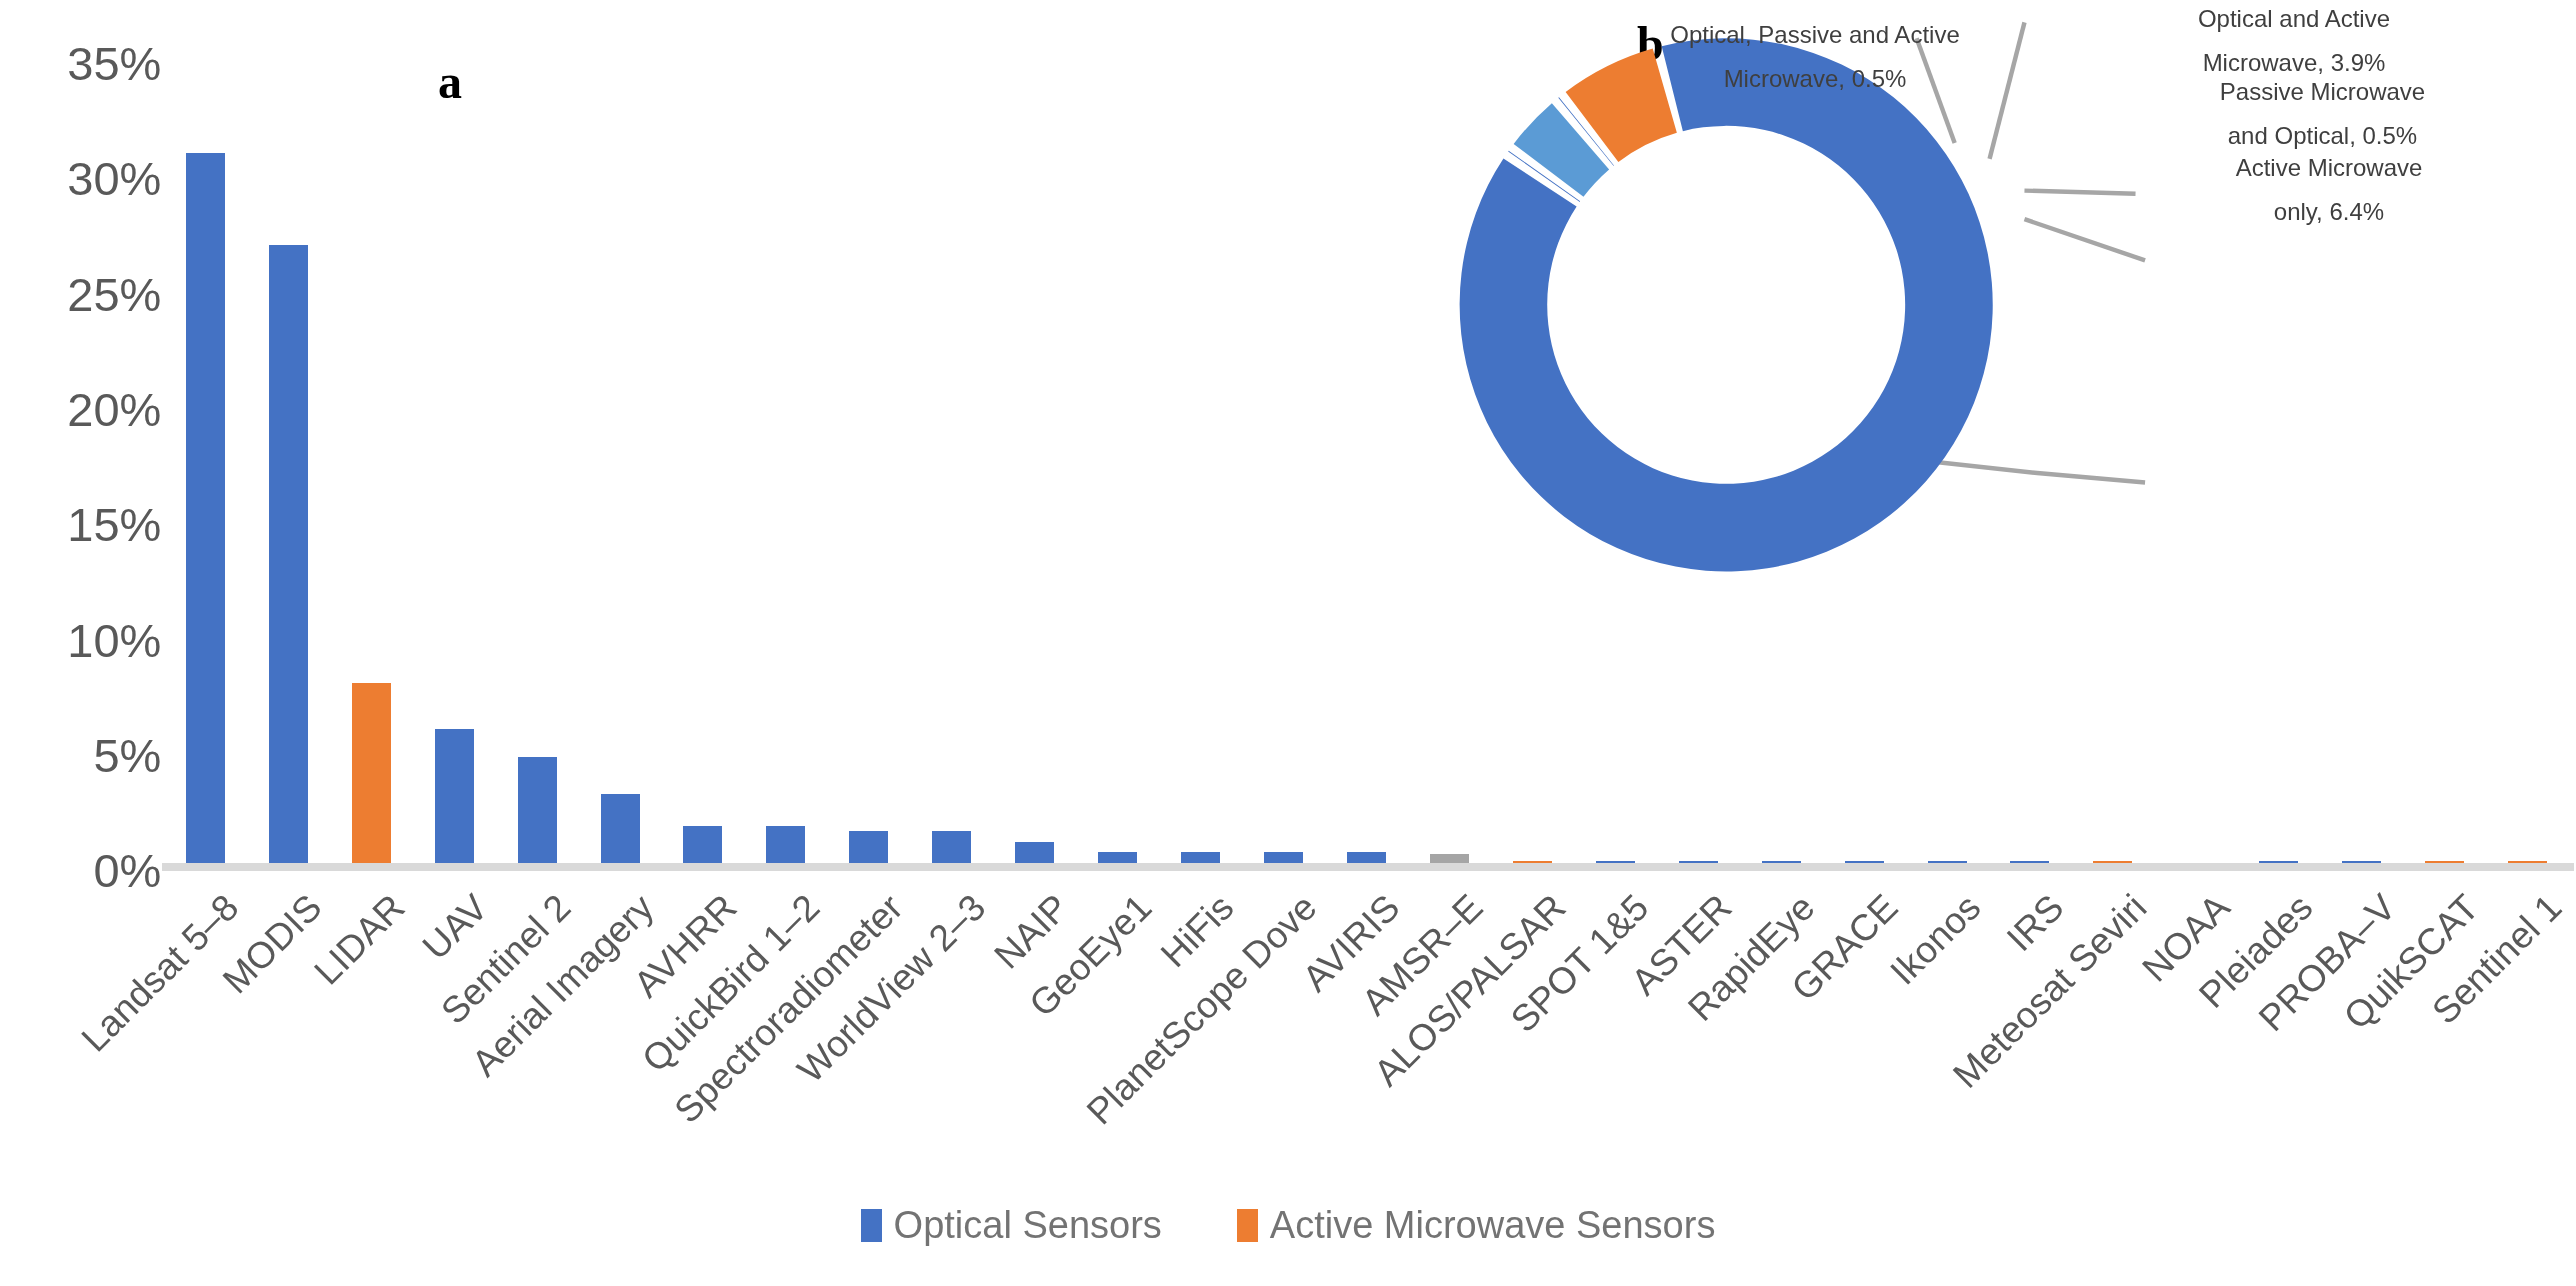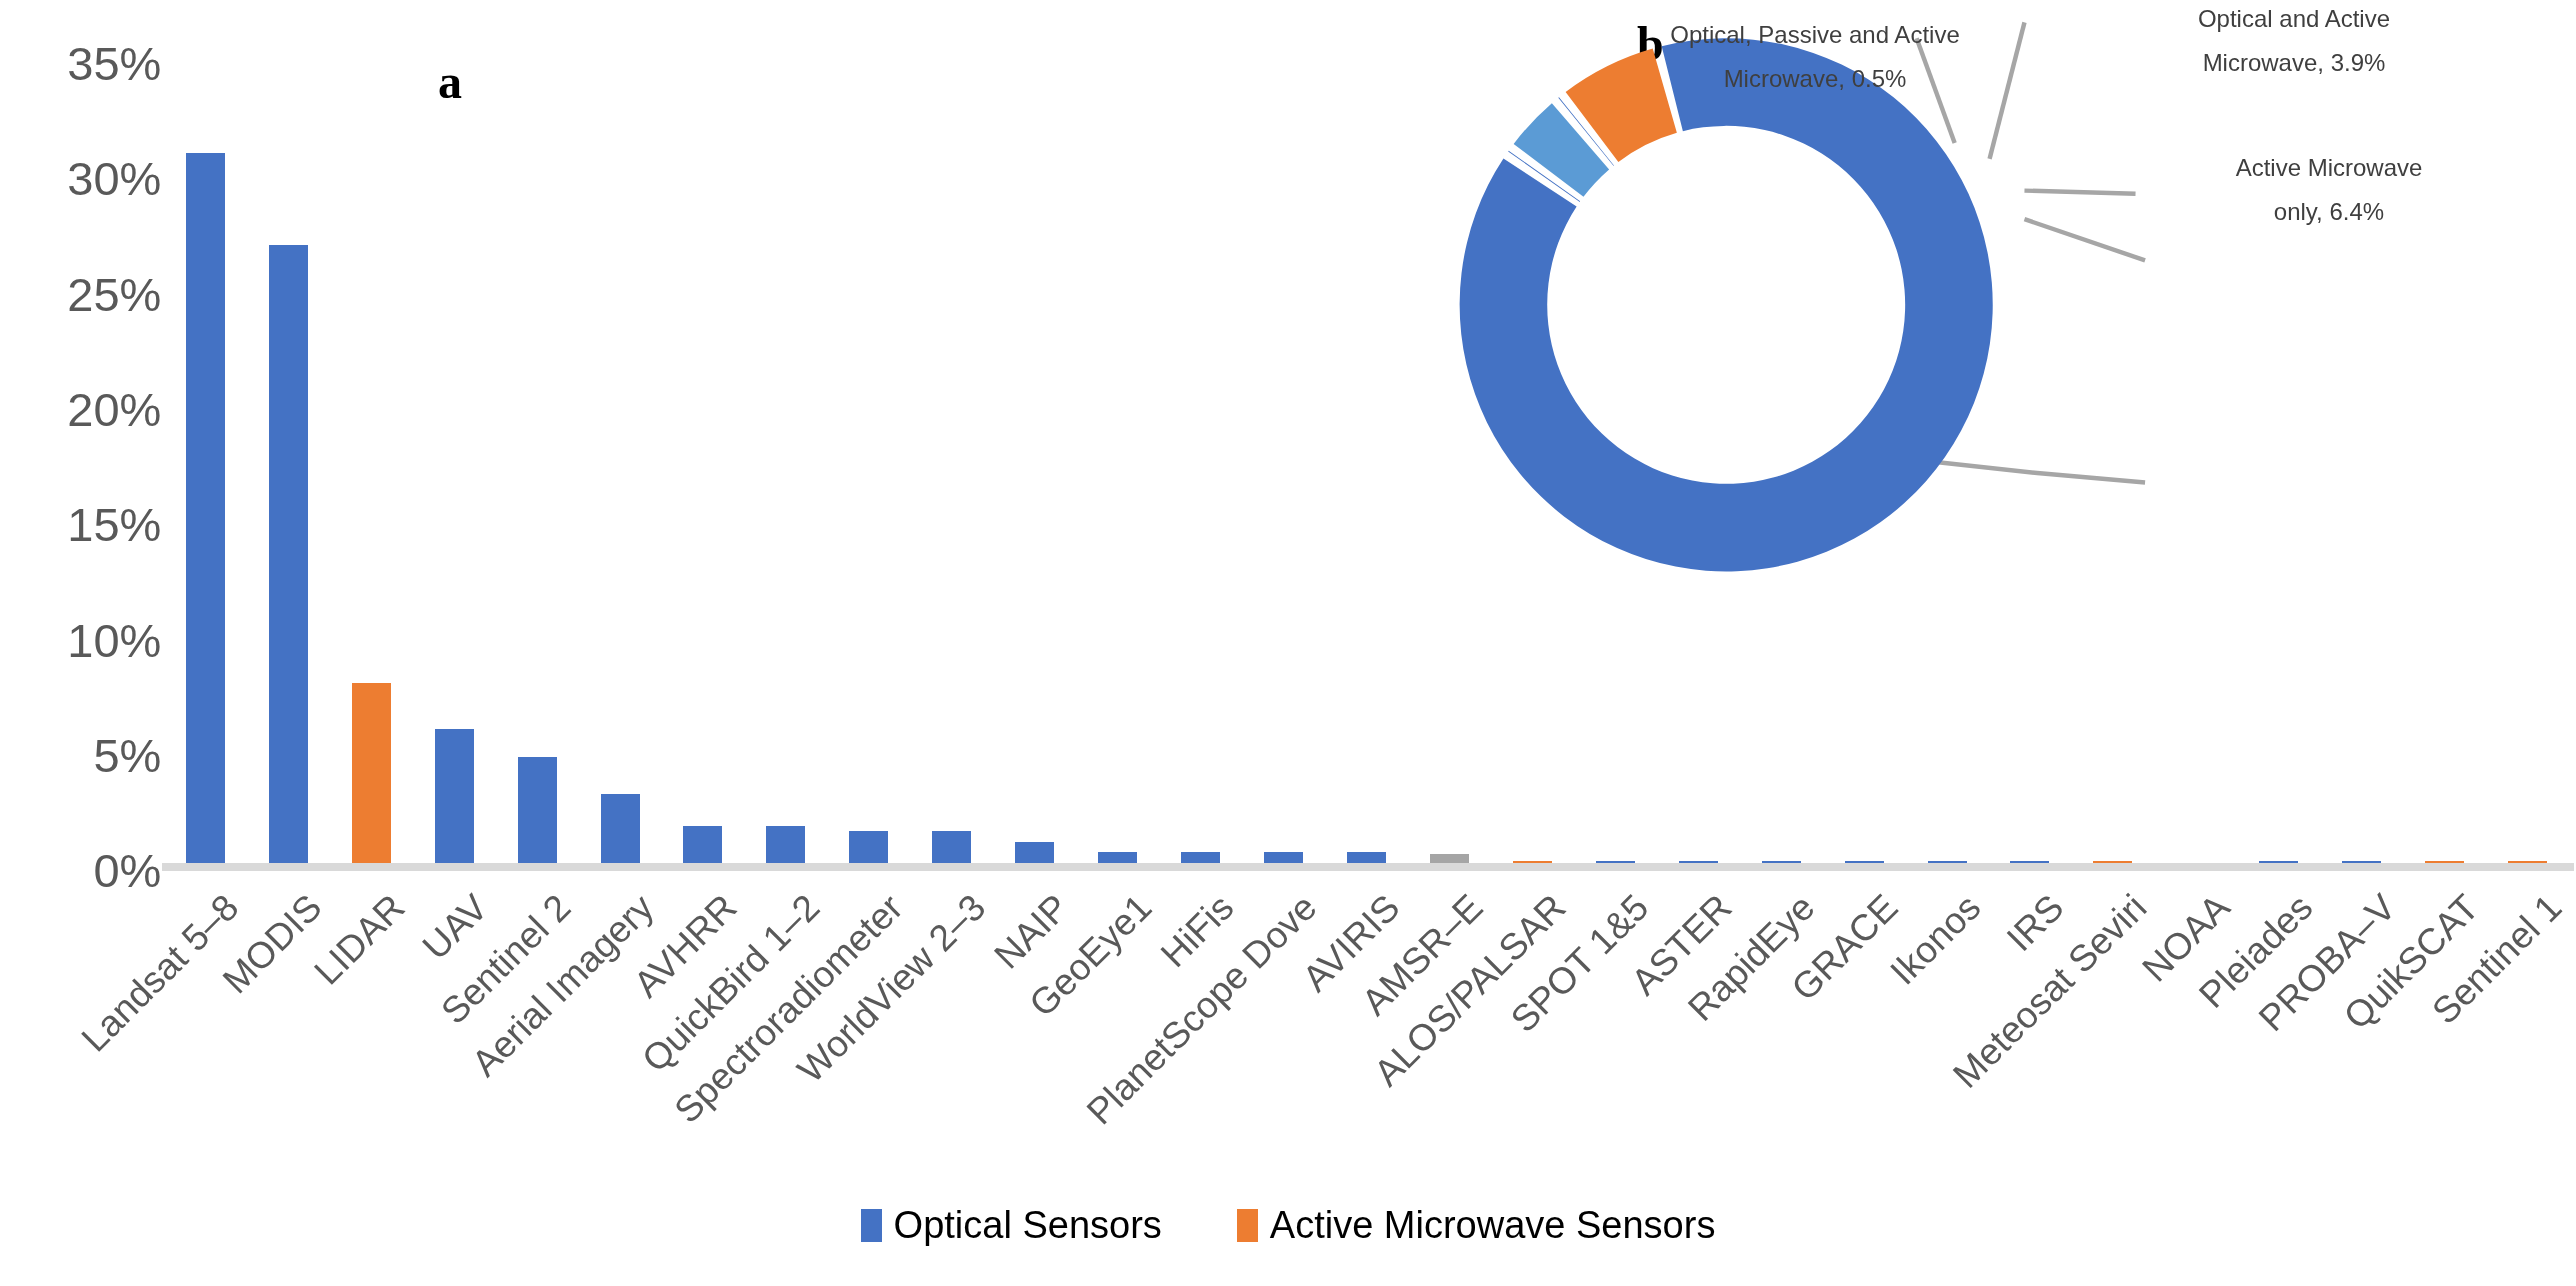--- a/index.html
+++ b/index.html
@@ -35,21 +35,21 @@
   #donut-svg{position:absolute;left:0;top:0;}
   .ann{position:absolute;font-size:24px;line-height:44px;color:#3f3f3f;
        text-align:center;white-space:pre-line;}
   .ann.left-al{text-align:left;}
 
   
   #legend{position:absolute;left:0;top:1206px;width:2576px;
           display:flex;justify-content:center;align-items:center;gap:75px;}
   .legend-item{display:flex;align-items:center;gap:11.4px;}
   .swatch{width:21.6px;height:33px;display:inline-block;}
-  .legend-label{font-size:38px;line-height:38px;color:#000000;white-space:nowrap;}
+  .legend-label{font-size:38px;line-height:38px;color:#737373;white-space:nowrap;}
 </style>
 </head>
 <body>
 
 <div id="panel-a">
 
   <div class="panel-letter" style="left:438px;top:54px;">a</div>
 
   <div id="y-axis">
       <div class="ytick" style="top: 19px;">35%</div>
@@ -146,20 +146,22 @@
         <path d="M 305.1032052099442 226.5357286729603 A 420 420 0 0 1 365.3414506775382 162.25374701803196 L 455.58640259777565 266.6560872835357 A 282 282 0 0 0 415.14072349810533 309.8168463947019 Z" fill="#5b9bd5"></path>
         <path d="M 376.5979495529362 152.8618643137391 A 420 420 0 0 1 375.45762909205916 153.78330209137755 L 462.378693818954 260.9687885470678 A 282 282 0 0 0 463.14433755697144 260.35010889636766 Z" fill="#4472c4"></path>
         <path d="M 387.00357972968345 144.74962888848972 A 420 420 0 0 1 524.2323105568597 76.27008770590623 L 562.2702656596058 208.9242017453942 A 282 282 0 0 0 470.1309749613589 254.90332225370022 Z" fill="#ed7d31"></path>
       </g>
   </svg>
 
   <div class="ann" style="left:292px;top:12.7px;width:406px;">Optical, Passive and Active
 Microwave, 0.5%</div>
   <div class="ann" style="left:809px;top:-3.2px;width:330px;">Optical and Active
 Microwave, 3.9%</div>
+  <div class="ann" style="left:831px;top:70px;width:343px;">Passive Microwave
+and Optical, 0.5%</div>
   <div class="ann" style="left:844px;top:146px;width:330px;">Active Microwave
 only, 6.4%</div>
 </div>
 
 <div id="legend">
     <div class="legend-item">
       <span class="swatch" style="background: rgb(68, 114, 196);"></span>
       <span class="legend-label">Optical Sensors</span>
     </div>
     <div class="legend-item">

